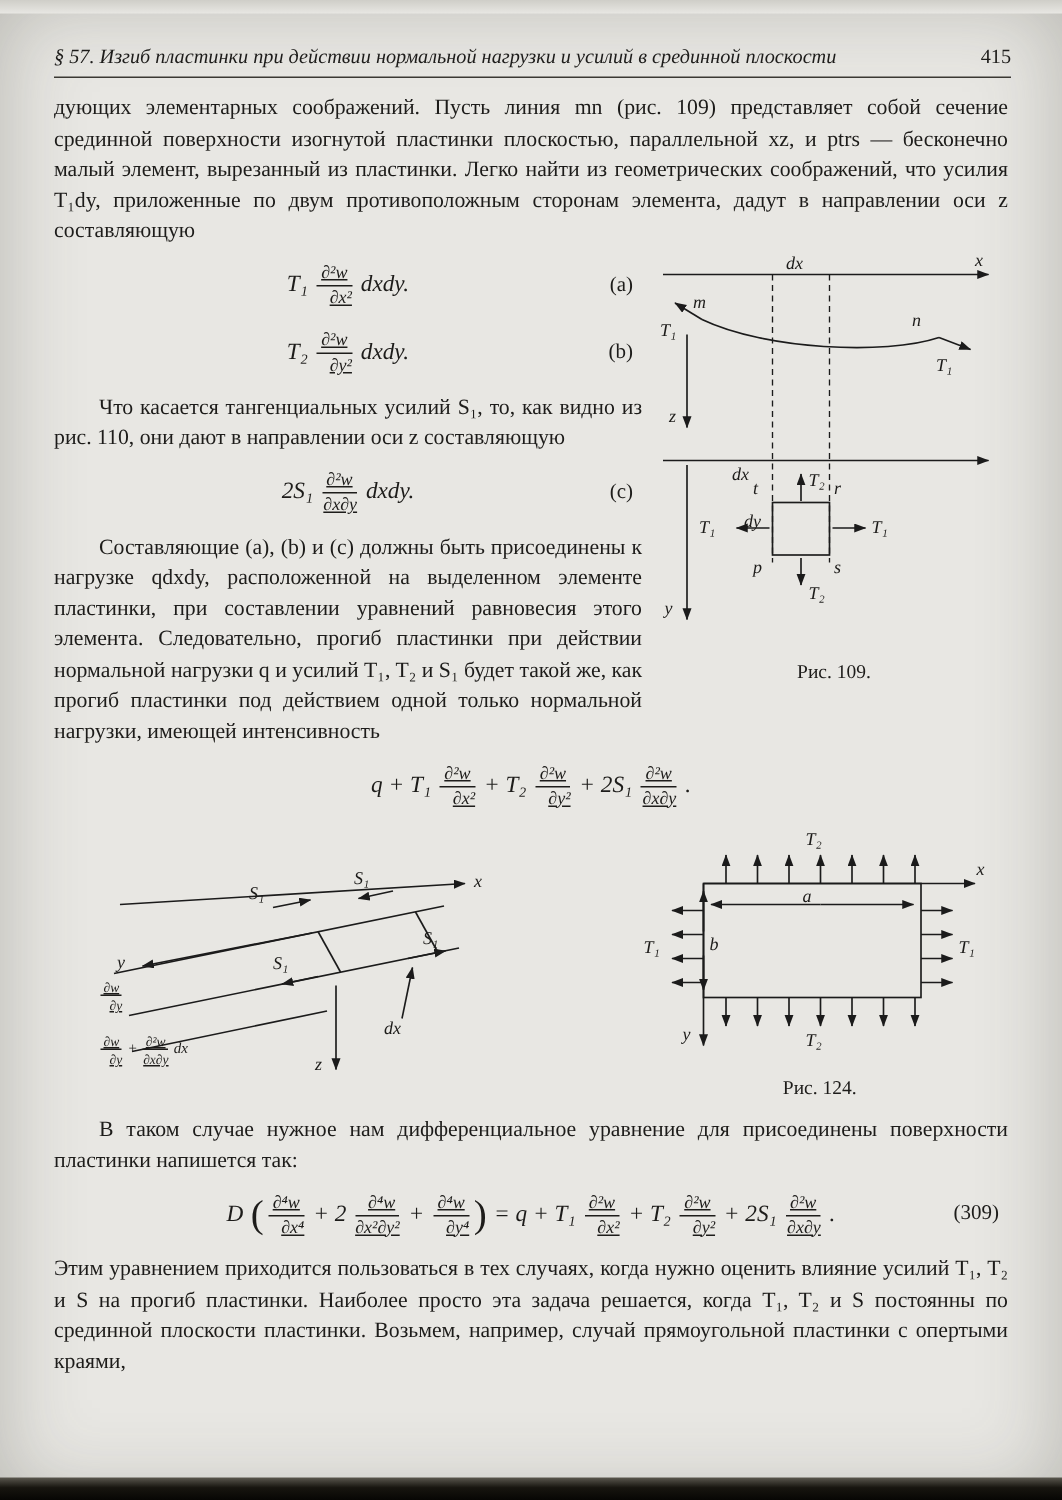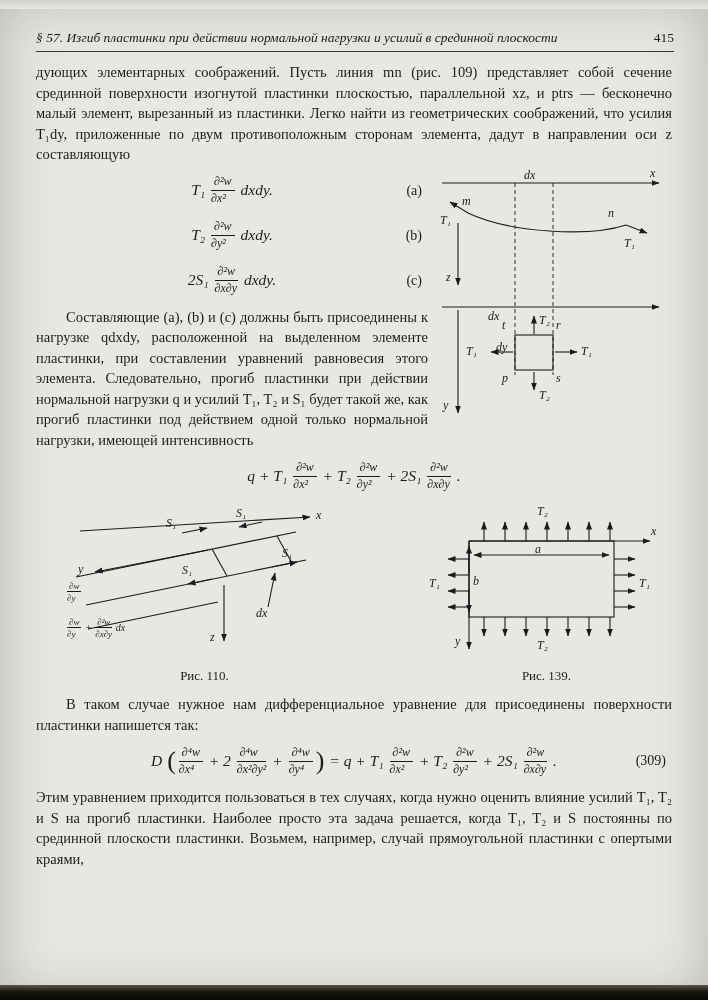--- a/index.html
+++ b/index.html
@@ -32,21 +32,21 @@
   .equation {
     position:relative; display:flex; justify-content:center;
     margin:7px 0; min-height:38px; font-style:italic; font-size:15.5px;
   }
   .eq-narrow { width:392px; }
   .eq-body { display:flex; align-items:center; }
   .equation .tag { position:absolute; right:6px; top:50%;
     transform:translateY(-50%); font-style:normal; font-size:14px; }
   .tok { white-space:pre; }
   .paren { font-style:normal; font-size:26px; line-height:0; padding:0 1px; }
-  .frac { display:inline-block; text-align:left; line-height:1.15; margin:0 2px; }
+  .frac { display:inline-block; text-align:right; line-height:1.15; margin:0 2px;text-decoration:underline; }
   .equation .frac { font-size:12px; }
   .frac .num { display:block; padding:0 3px 1px; border-bottom:1px solid #1d1c1a; }
   .frac .den { display:block; padding-top:1px; }
   .figure { position:relative; }
   .fig109 { float:right; width:232px; margin:2px 0 4px 12px; }
   .fig110 { width:285px; }
   .fig111 { width:235px; }
   .fig-label { position:absolute; font-style:italic; font-size:12px; line-height:1; white-space:nowrap; }
   .fig-frac { position:absolute; display:flex; align-items:center;
     font-style:italic; font-size:10px; }
@@ -107,20 +107,21 @@
       <span class="fig-label" style="left:62px;top:152px">t</span>
       <span class="fig-label" style="left:116px;top:152px">r</span>
       <span class="fig-label" style="left:56px;top:174px">dy</span>
       <span class="fig-label" style="left:26px;top:178px">T₁</span>
       <span class="fig-label" style="left:141px;top:178px">T₁</span>
       <span class="fig-label" style="left:99px;top:147px">T₂</span>
       <span class="fig-label" style="left:99px;top:222px">T₂</span>
       <span class="fig-label" style="left:62px;top:205px">p</span>
       <span class="fig-label" style="left:116px;top:205px">s</span>
       <span class="fig-label" style="left:3px;top:232px">y</span>
+      <div class="fig-caption">Рис. 109.</div>
     </div>
 
     <div class="equation eq-narrow">
       <span class="eq-body">
           <span class="tok">T₁ </span>
           <span class="frac">
             <span class="num">∂²w</span>
             <span class="den">∂x²</span>
           </span>
           <span class="tok"> dxdy.</span>
@@ -134,20 +135,21 @@
           <span class="tok">T₂ </span>
           <span class="frac">
             <span class="num">∂²w</span>
             <span class="den">∂y²</span>
           </span>
           <span class="tok"> dxdy.</span>
         </span>
       <span class="tag">(b)</span>
     </div>
 
+    <p class="indent">Что касается тангенциальных усилий S₁, то, как видно из рис. 110, они дают в направлении оси z составляющую</p>
 
     <div class="equation eq-narrow">
       <span class="eq-body">
           <span class="tok">2S₁ </span>
           <span class="frac">
             <span class="num">∂²w</span>
             <span class="den">∂x∂y</span>
           </span>
           <span class="tok"> dxdy.</span>
         </span>
@@ -223,21 +225,20 @@
               <span class="num">∂w</span>
               <span class="den">∂y</span>
             </span>
             <span class="tok"> + </span>
             <span class="frac">
               <span class="num">∂²w</span>
               <span class="den">∂x∂y</span>
             </span>
             <span class="tok"> dx</span>
           </div>
-        <div class="fig-caption">Рис. 110.</div>
       </div>
 
       <div class="figure fig111">
         <svg width="235" height="152" viewBox="0 0 235 152">
           <defs>
             <marker id="ahC" markerWidth="9" markerHeight="7" refX="7.5" refY="3" orient="auto" markerUnits="userSpaceOnUse">
               <path d="M0,0 L8,3 L0,6 Z" fill="#1b1b1b"></path>
             </marker>
           </defs>
           <g stroke="#1b1b1b" stroke-width="1.1" fill="none">
@@ -273,21 +274,21 @@
           </g>
         </svg>
         <span class="fig-label" style="left:222px;top:20px">x</span>
         <span class="fig-label" style="left:26px;top:130px">y</span>
         <span class="fig-label" style="left:106px;top:38px">a</span>
         <span class="fig-label" style="left:44px;top:70px">b</span>
         <span class="fig-label" style="left:108px;top:0px">T₂</span>
         <span class="fig-label" style="left:108px;top:134px">T₂</span>
         <span class="fig-label" style="left:0px;top:72px">T₁</span>
         <span class="fig-label" style="left:210px;top:72px">T₁</span>
-        <div class="fig-caption">Рис. 139.</div>
+        <div class="fig-caption">Рис. 124.</div>
       </div>
 
     </div>
 
     <p class="indent">В таком случае нужное нам дифференциальное уравнение для присоединены поверхности пластинки напишется так:</p>
 
     <div class="equation">
       <span class="eq-body">
           <span class="tok">D </span>
           <span class="paren">(</span>

